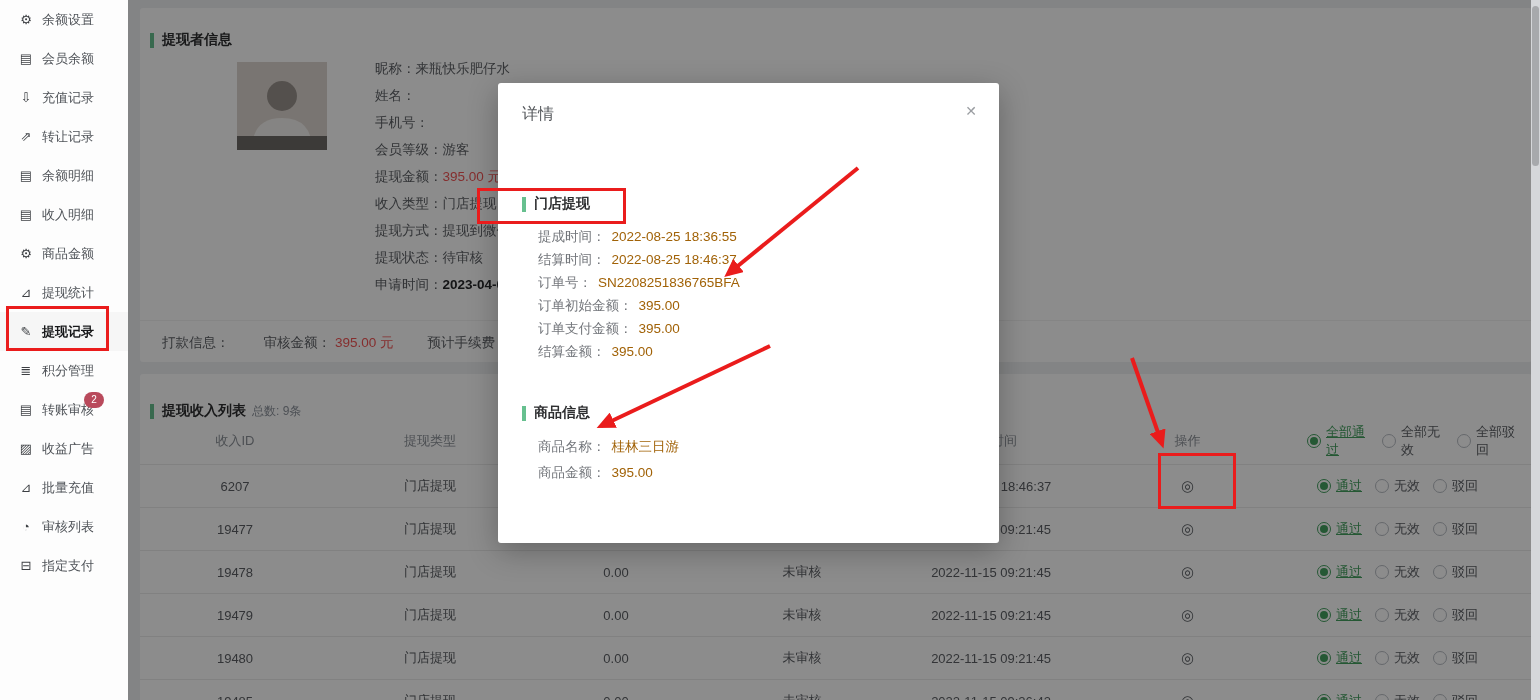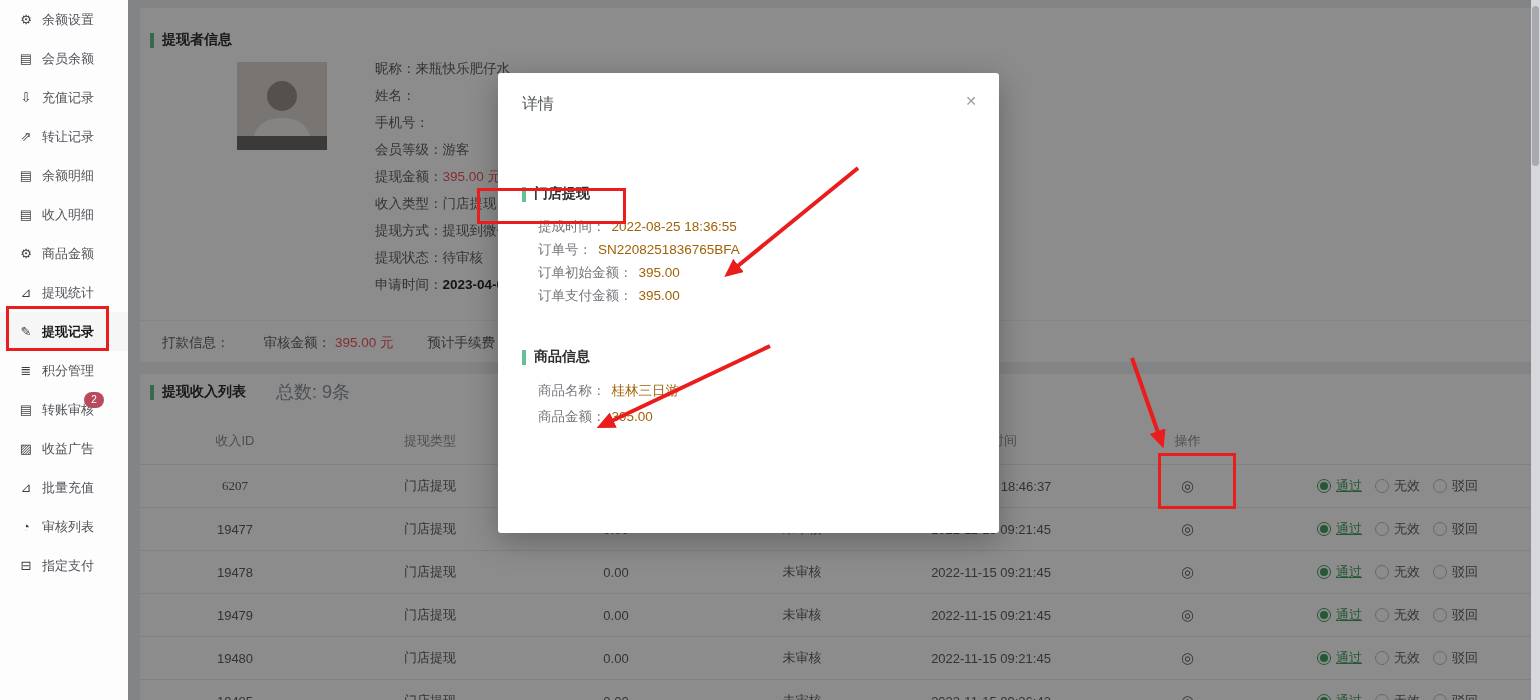--- a/index.html
+++ b/index.html
@@ -15,23 +15,23 @@
   .side-badge{position:absolute;left:84px;top:2px;background:var(--badge-red);color:#fff;font-size:10px;
               min-width:16px;height:16px;line-height:16px;border-radius:9px;text-align:center;padding:0 2px;}
 
   
   .content{position:absolute;left:128px;top:0;right:0;bottom:0;background:#eef0f3;}
   .content::after{content:'';position:absolute;inset:0;background:rgba(0,0,0,.45);z-index:40;}
   .card{position:absolute;left:12px;right:8px;background:#fff;border-radius:3px;}
   .card1{top:8px;height:354px;}
   .card2{top:374px;height:400px;}
   .c-title{position:absolute;left:10px;display:flex;align-items:center;font-size:14px;font-weight:bold;color:#2e2f31;}
-  .card1 .c-title{top:23px;} .card2 .c-title{top:6px;}
+  .card1 .c-title{top:23px;} .card2 .c-title{top:28px;}
   .bar{width:4px;height:15px;background:var(--green-bar);margin-right:8px;flex:none;}
-  .total{margin-left:30px;font-weight:normal;font-size:18px;color:#8d939c;}
+  .total{margin-left:6px;font-weight:normal;font-size:12px;color:#8d939c;}
 
   .avatar{position:absolute;left:97px;top:54px;width:90px;height:88px;background:#ddd6d0;overflow:hidden;}
   .fields{position:absolute;left:235px;top:47px;font-size:13.5px;color:#5d6065;line-height:27px;}
   .field-row{white-space:nowrap;}
   .fvalue.red{color:var(--danger-red);}
   .fvalue.bold{color:#27282b;font-weight:bold;}
   .payrow{position:absolute;left:0;right:0;top:312px;border-top:1px solid #f2f2f2;
           padding:13px 0 0 22px;font-size:13.5px;color:#5d6065;display:flex;white-space:nowrap;}
   .payrow .pitem{margin-left:34px;}
   .payrow .pval{color:var(--danger-red);margin-left:4px;}
@@ -49,21 +49,21 @@
   .rlabel{color:#5d6065;}
   .ritem.sel .rlabel{color:var(--radio-green);text-decoration:underline;}
   .radio{width:14px;height:14px;border-radius:50%;border:1px solid #b9bdc4;background:#fff;
          display:inline-block;margin-right:5px;position:relative;flex:none;box-sizing:border-box;}
   .radio.checked{border-color:var(--radio-green);}
   .radio.checked::after{content:'';position:absolute;left:2px;top:2px;right:2px;bottom:2px;
          background:var(--radio-green);border-radius:50%;}
   .eye{font-size:15px;color:#5a5e63;cursor:pointer;}
 
   
-  .modal{position:absolute;left:498px;top:73px;width:501px;height:460px;background:#fff;border-radius:3px;
+  .modal{position:absolute;left:498px;top:83px;width:501px;height:460px;background:#fff;border-radius:3px;
          box-shadow:0 8px 30px rgba(0,0,0,.28);z-index:100;font-size:13.5px;}
   .m-title{padding:21px 0 0 24px;font-size:16px;color:#55585c;}
   .m-close{position:absolute;top:20px;right:22px;color:#9a9da1;font-size:14px;cursor:pointer;}
   .m-sec{padding:0 24px;}
   .m-sec1{margin-top:69px;} .m-sec2{margin-top:40px;}
   .m-sec-title{display:flex;align-items:center;font-weight:bold;color:#2e2f31;font-size:14px;height:20px;}
   .m-rows{margin-top:11px;padding-left:16px;color:#73767b;}
   .m-sec1 .m-rows{line-height:23px;} .m-sec2 .m-rows{line-height:26px;}
   .m-value{color:#a16207;margin-left:6px;}
 
@@ -187,24 +187,40 @@
         <span>提现收入列表</span>
         <span class="total">总数: 9条</span>
       </div>
       <div class="thead" id="thead">
           <span class="tc" style="width: 190px;">收入ID</span>
           <span class="tc" style="width: 200px;">提现类型</span>
           <span class="tc" style="width: 172px;">提现金额</span>
           <span class="tc" style="width: 200px;">审核状态</span>
           <span class="tc" style="width: 178px;">提现时间</span>
           <span class="tc" style="width: 215px;">操作</span>
+          <span class="tc-last">
+            <span class="rgroup">
+              <label class="ritem sel">
+                <span class="radio checked"></span>
+                <span class="rlabel">全部通过</span>
+              </label>
+              <label class="ritem">
+                <span class="radio"></span>
+                <span class="rlabel">全部无效</span>
+              </label>
+              <label class="ritem">
+                <span class="radio"></span>
+                <span class="rlabel">全部驳回</span>
+              </label>
+            </span>
+          </span>
         </div>
       <div class="tbody" id="tbody">
           <div class="trow">
-            <span class="tc" style="width: 190px; font-family: Liberation Serif, serif;">6207</span>
+            <span class="tc" style="width: 190px;">6207</span>
             <span class="tc" style="width: 200px;">门店提现</span>
             <span class="tc" style="width: 172px;">0.00</span>
             <span class="tc" style="width: 200px;">未审核</span>
             <span class="tc" style="width: 178px;">2022-08-25 18:46:37</span>
             <span class="tc" style="width: 215px;"><span class="eye">◎</span></span>
             <span class="tc-last">
               <span class="rgroup">
                 <label class="ritem sel">
                   <span class="radio checked"></span>
                   <span class="rlabel">通过</span>
@@ -348,23 +364,25 @@
     <div class="m-title">详情</div>
     <span class="m-close">✕</span>
     <div id="modal-sections">
         <div class="m-sec m-sec1">
           <div class="m-sec-title">
             <span class="bar"></span>
             <span>门店提现</span>
           </div>
           <div class="m-rows">
             <div class="m-row"><span class="m-label">提成时间：</span><span class="m-value">2022-08-25 18:36:55</span></div>
+            <div class="m-row"><span class="m-label">结算时间：</span><span class="m-value">2022-08-25 18:46:37</span></div>
             <div class="m-row"><span class="m-label">订单号：</span><span class="m-value">SN2208251836765BFA</span></div>
             <div class="m-row"><span class="m-label">订单初始金额：</span><span class="m-value">395.00</span></div>
             <div class="m-row"><span class="m-label">订单支付金额：</span><span class="m-value">395.00</span></div>
+            <div class="m-row"><span class="m-label">结算金额：</span><span class="m-value">395.00</span></div>
           </div>
         </div>
         <div class="m-sec m-sec2">
           <div class="m-sec-title">
             <span class="bar"></span>
             <span>商品信息</span>
           </div>
           <div class="m-rows">
             <div class="m-row"><span class="m-label">商品名称：</span><span class="m-value">桂林三日游</span></div>
             <div class="m-row"><span class="m-label">商品金额：</span><span class="m-value">395.00</span></div>

